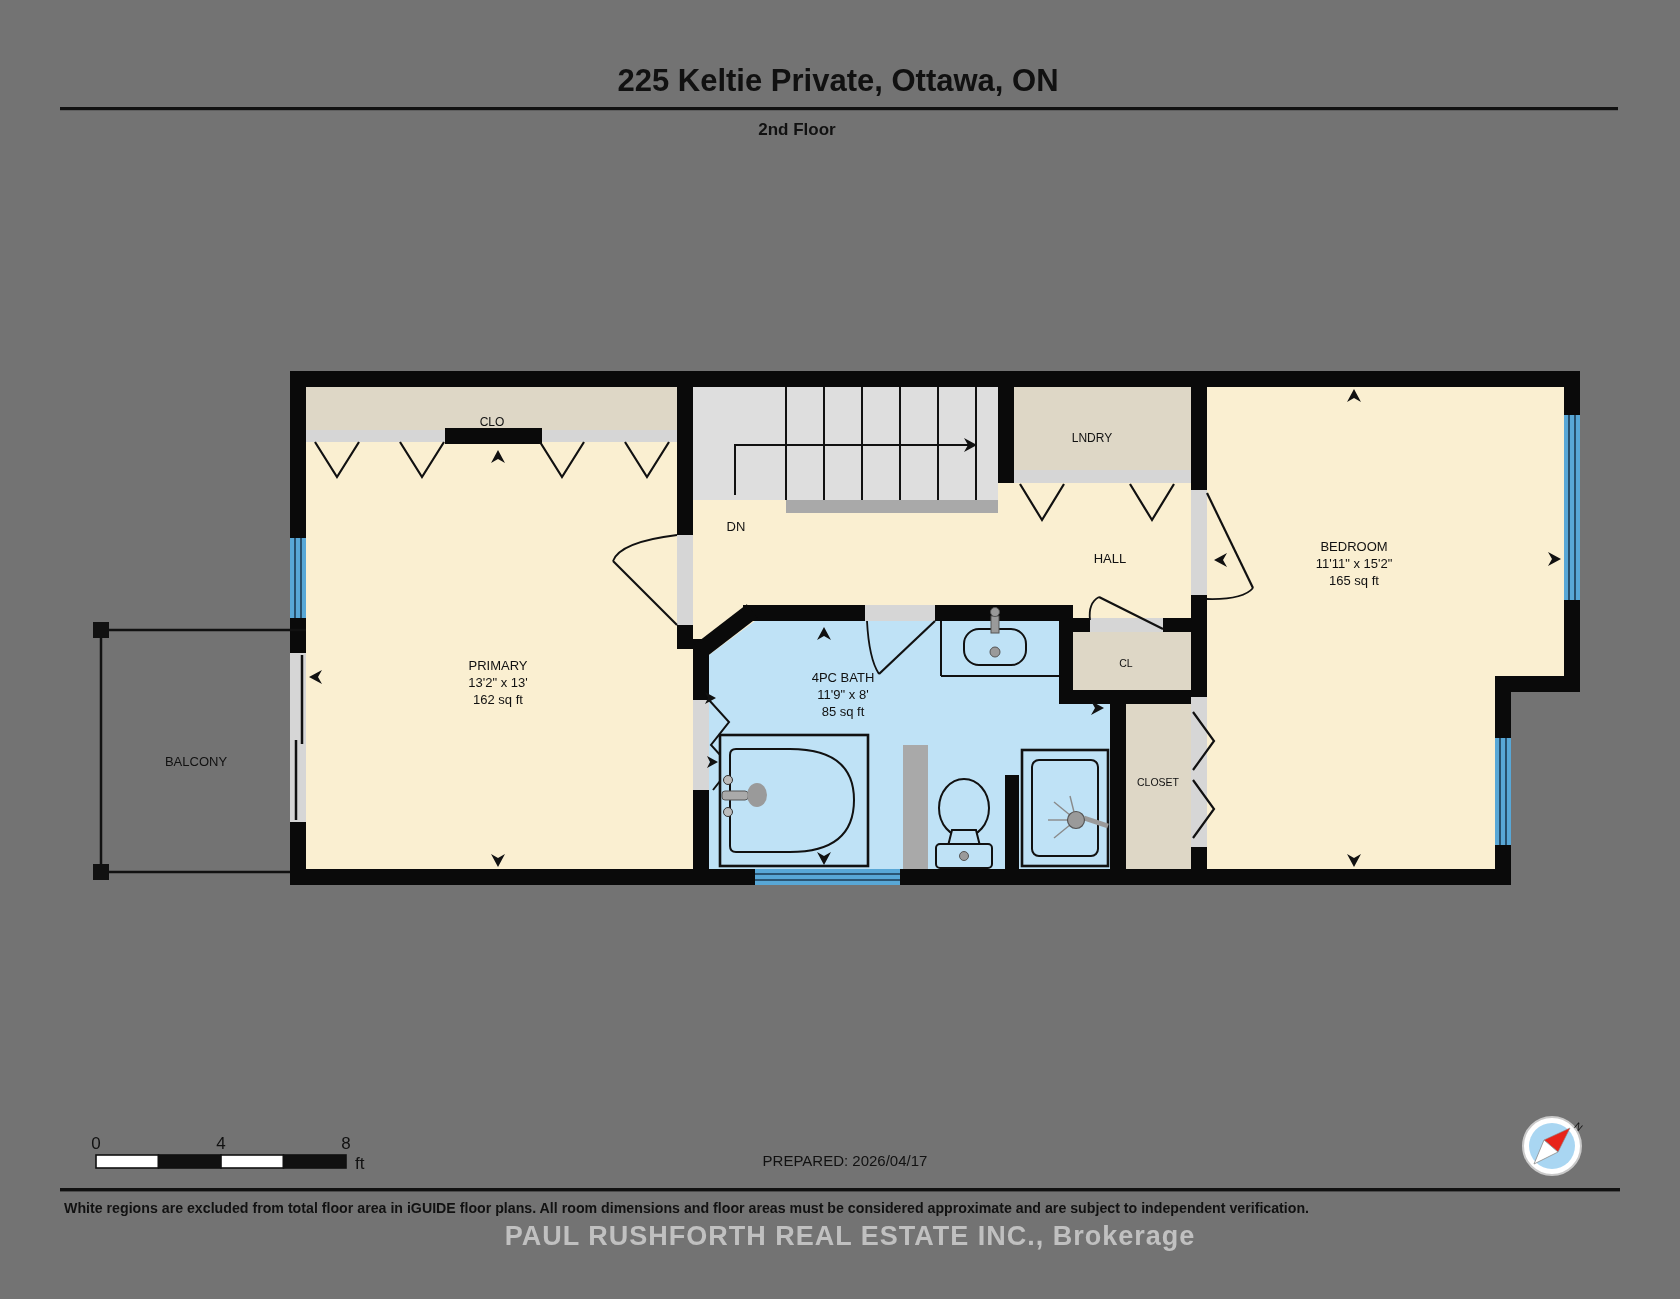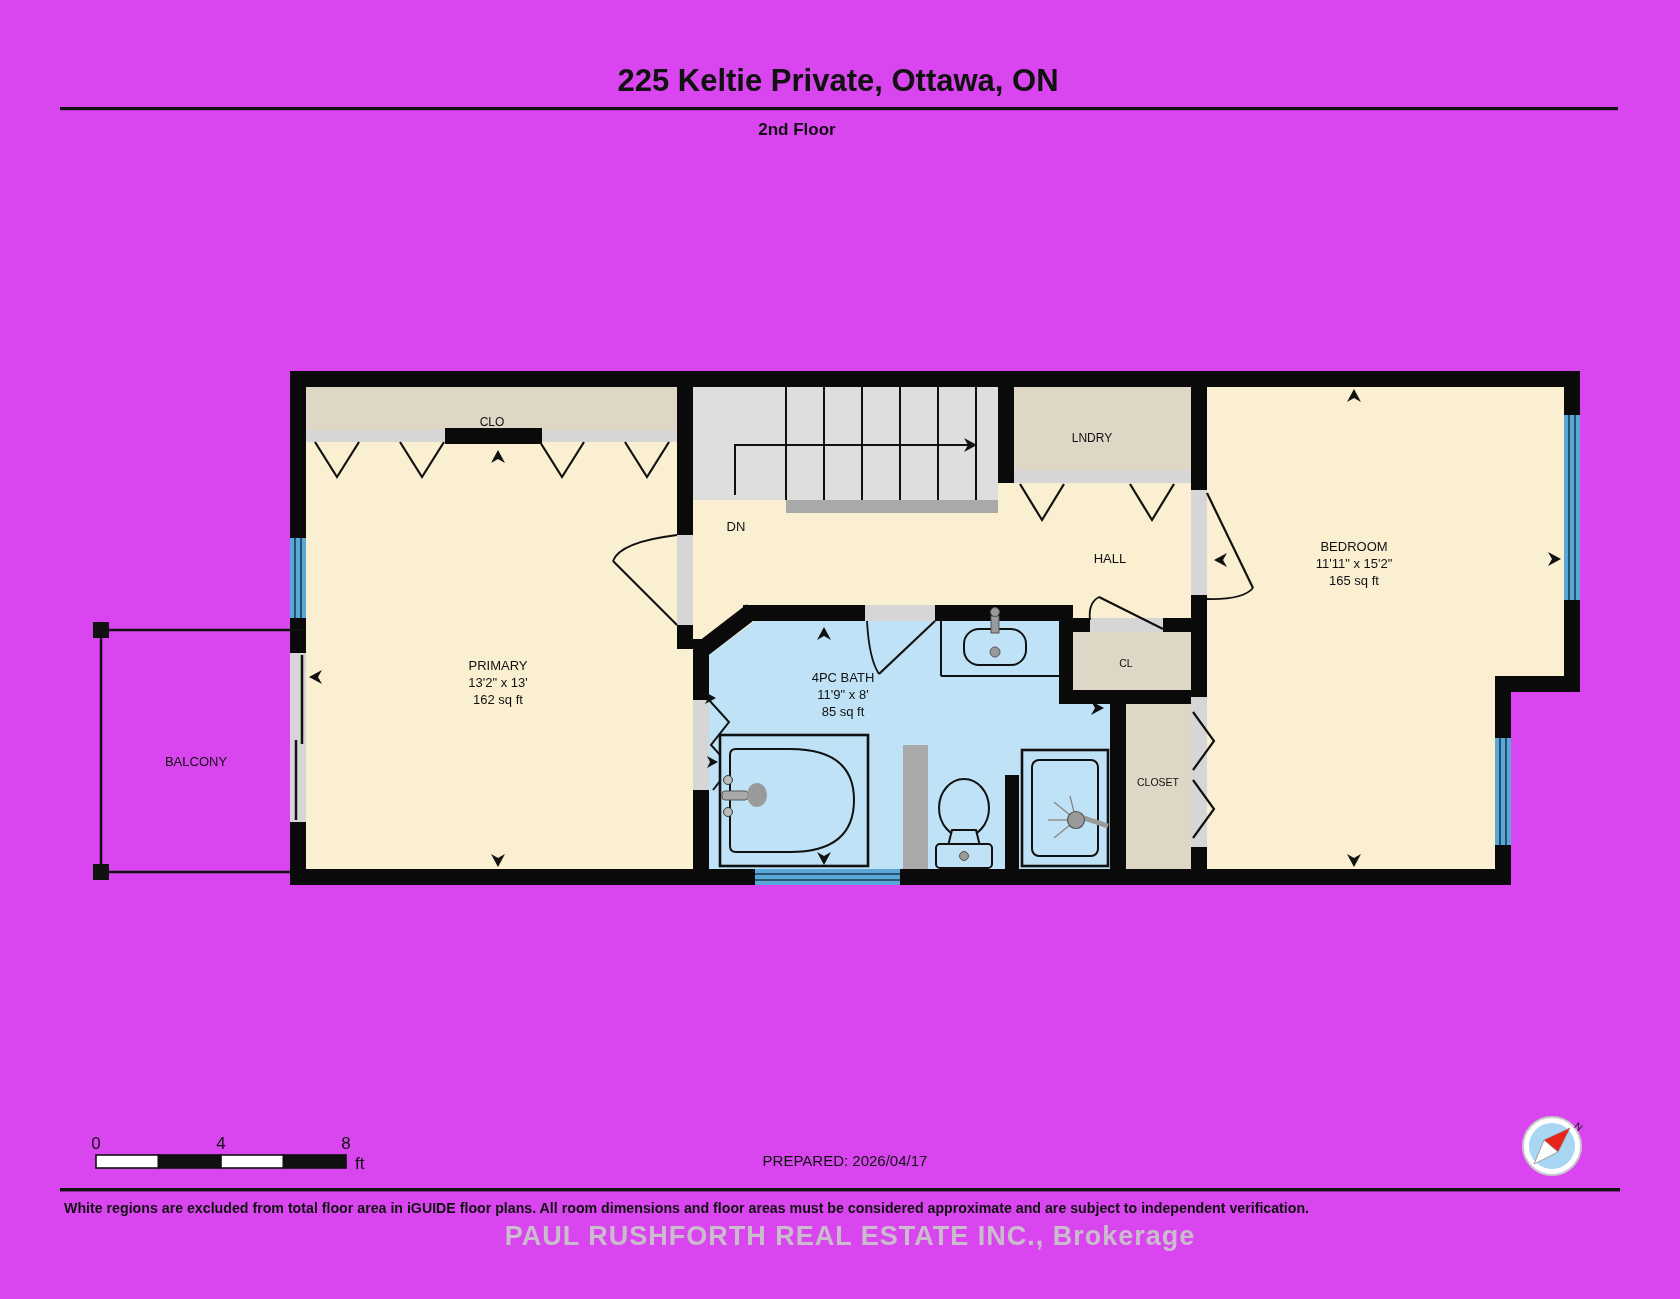--- a/index.html
+++ b/index.html
@@ -1,16 +1,16 @@
 <!DOCTYPE html>
 <html><head>
 <meta charset="utf-8">
 <style>
   html,body{margin:0;padding:0;background:#fff;}
-  #page{position:relative;width:1680px;height:1299px;background:#d946ef;overflow:hidden;
+  #page{position:relative;width:1680px;height:1299px;background:#737373;overflow:hidden;
         font-family:"Liberation Sans", sans-serif;}
   svg{position:absolute;left:0;top:0;}
   text{font-family:"Liberation Sans", sans-serif;fill:#111;}
   .room-label{font-size:13px;font-weight:500;}
   .small-label{font-size:12px;font-weight:500;}
   .tiny-label{font-size:10.5px;font-weight:500;}
   .title-text{font-size:31px;font-weight:bold;}
   .subtitle-text{font-size:17px;font-weight:bold;}
   .scale-num{font-size:17px;}
   .prepared-text{font-size:15px;}

